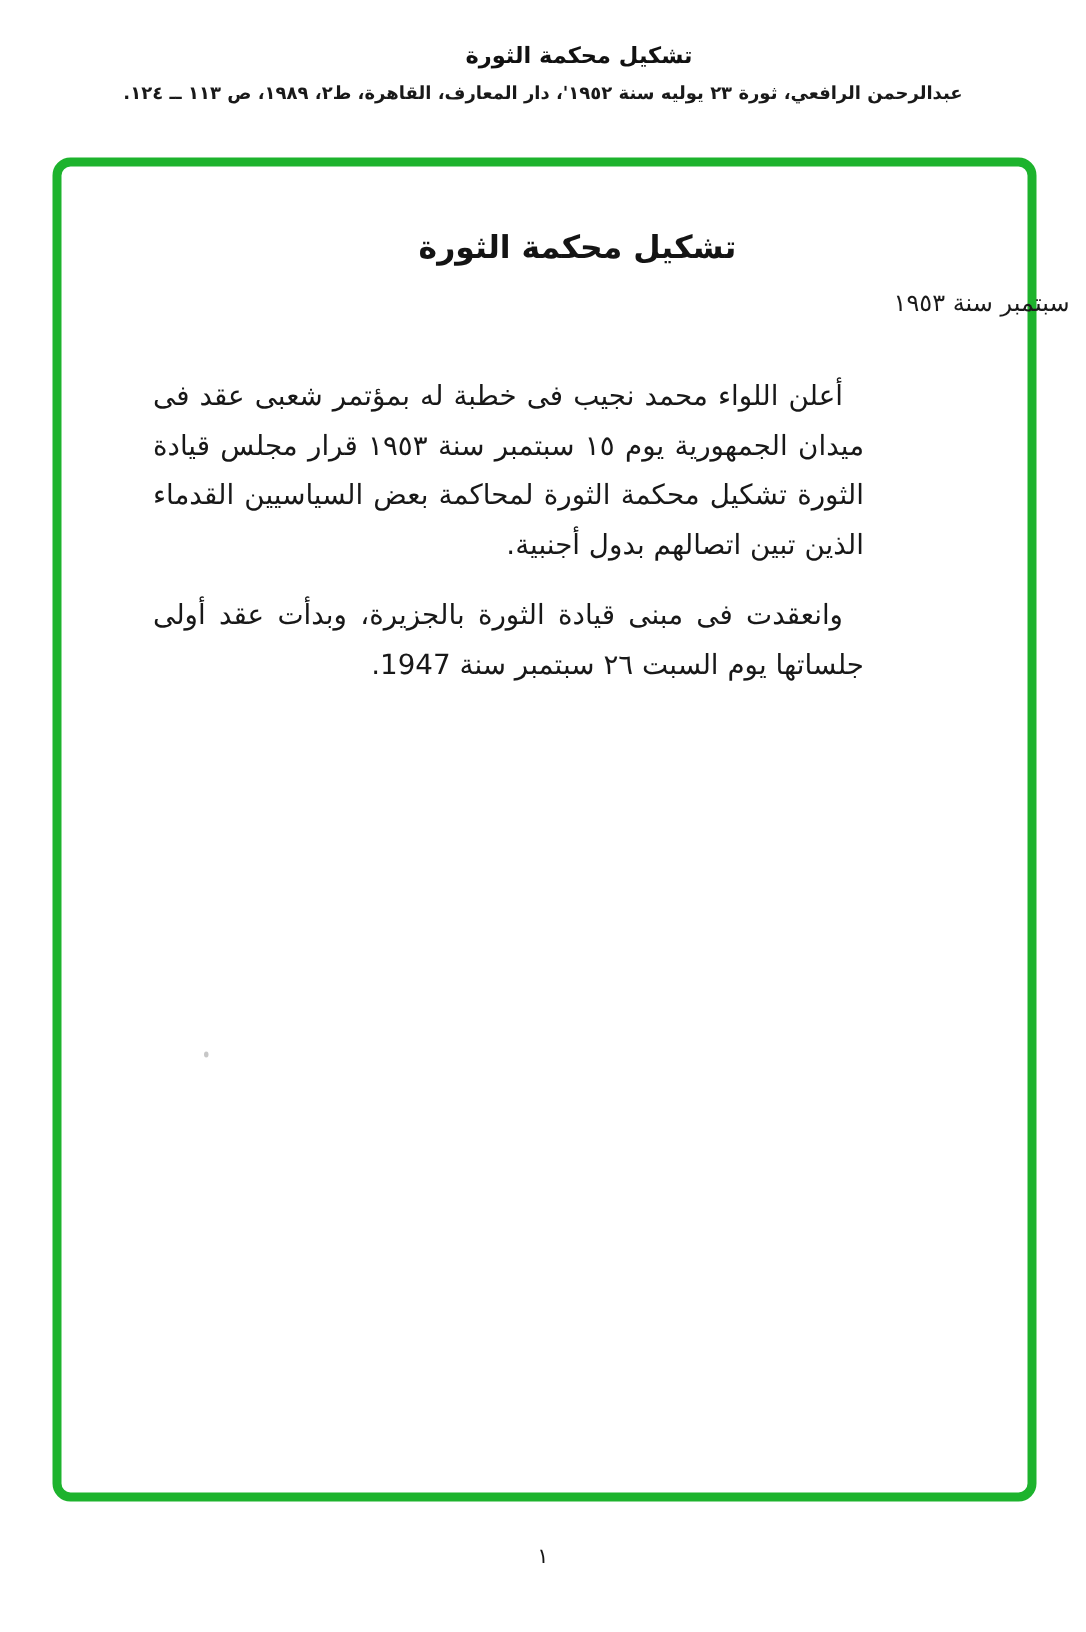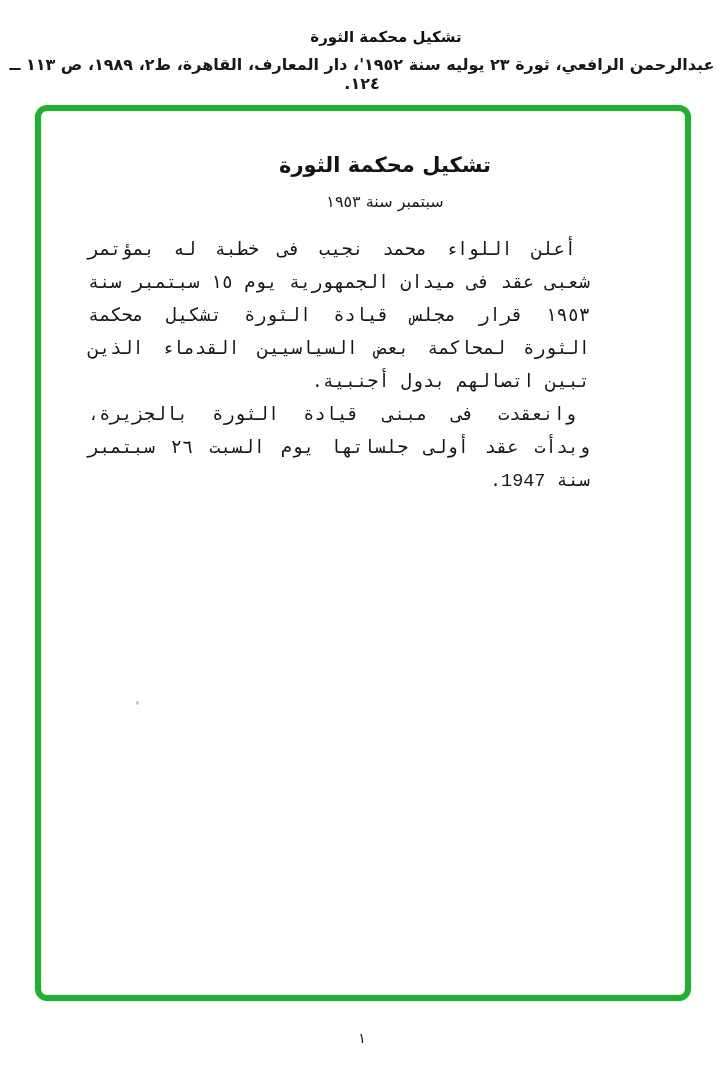--- a/index.html
+++ b/index.html
@@ -29,21 +29,21 @@
     letter-spacing: 0.5px;
     color: #111;
   }
   .header-citation {
     position: absolute;
     top: 55px;
     left: 0;
     width: 724px;
     text-align: center;
     direction: rtl;
-    font-size: 16px;
+    font-size: 12px;
     font-weight: bold;
     color: #191919;
   }
 
   
   .green-frame {
     position: absolute;
     left: 35px;
     top: 105px;
     width: 656px;
@@ -64,42 +64,40 @@
     direction: rtl;
     font-size: 21px;
     font-weight: 700;
     color: #141414;
   }
   .doc-subtitle {
     position: absolute;
     top: 192px;
     left: 57px;
     width: 656px;
-    text-align: center;
     direction: rtl;
     font-size: 16px;
     font-weight: 400;
     color: #1a1a1a;
   }
   .doc-body {
     position: absolute;
     top: 234px;
     left: 88px;
     width: 502px;
     direction: rtl;
     text-align: justify;
     font-size: 18.5px;
     line-height: 33px;
     color: #181818;
   }
   .doc-body p {
-    margin: 0;
+    margin: 14px;
     padding: 0;
     text-indent: 14px; 
-    font-family: Liberation Mono, monospace;
   }
 
   
   .page-number {
     position: absolute;
     top: 1030px;
     left: 0;
     width: 724px;
     text-align: center;
     direction: rtl;

